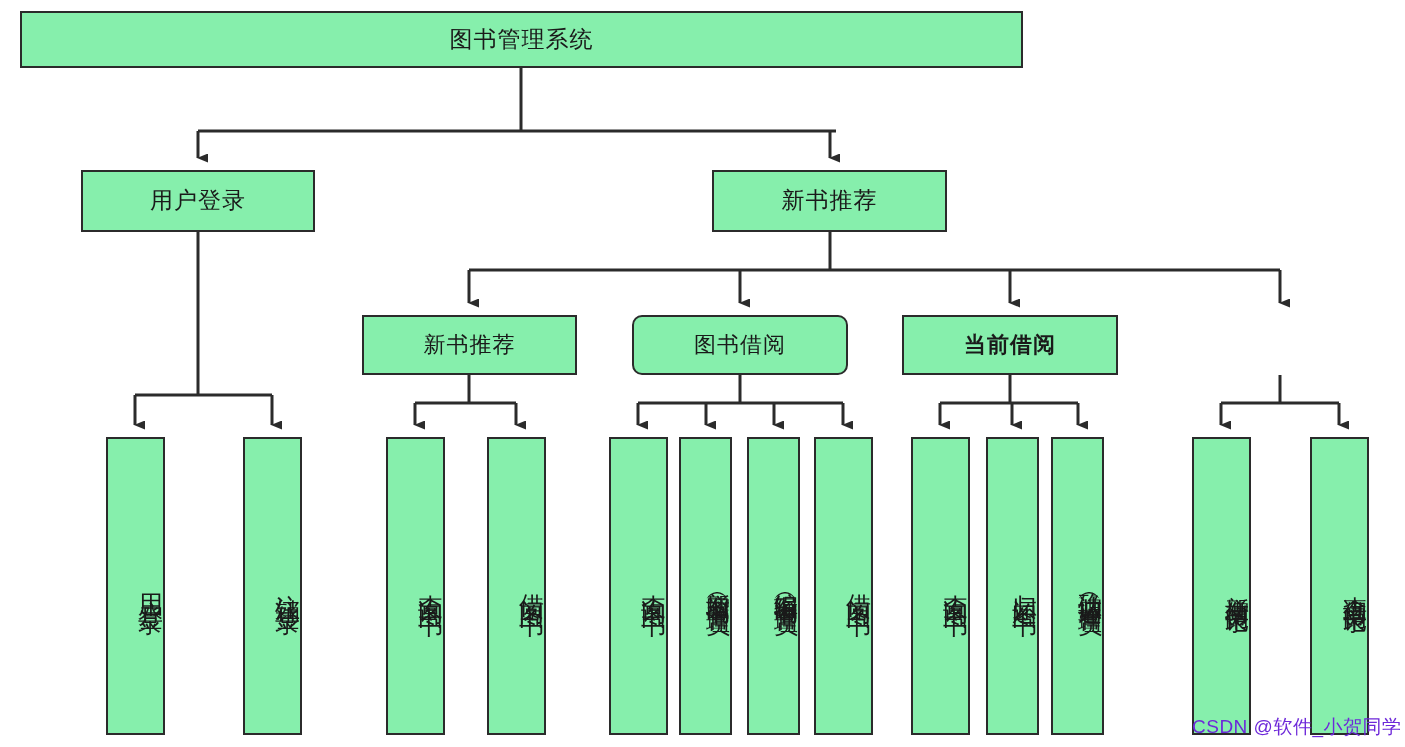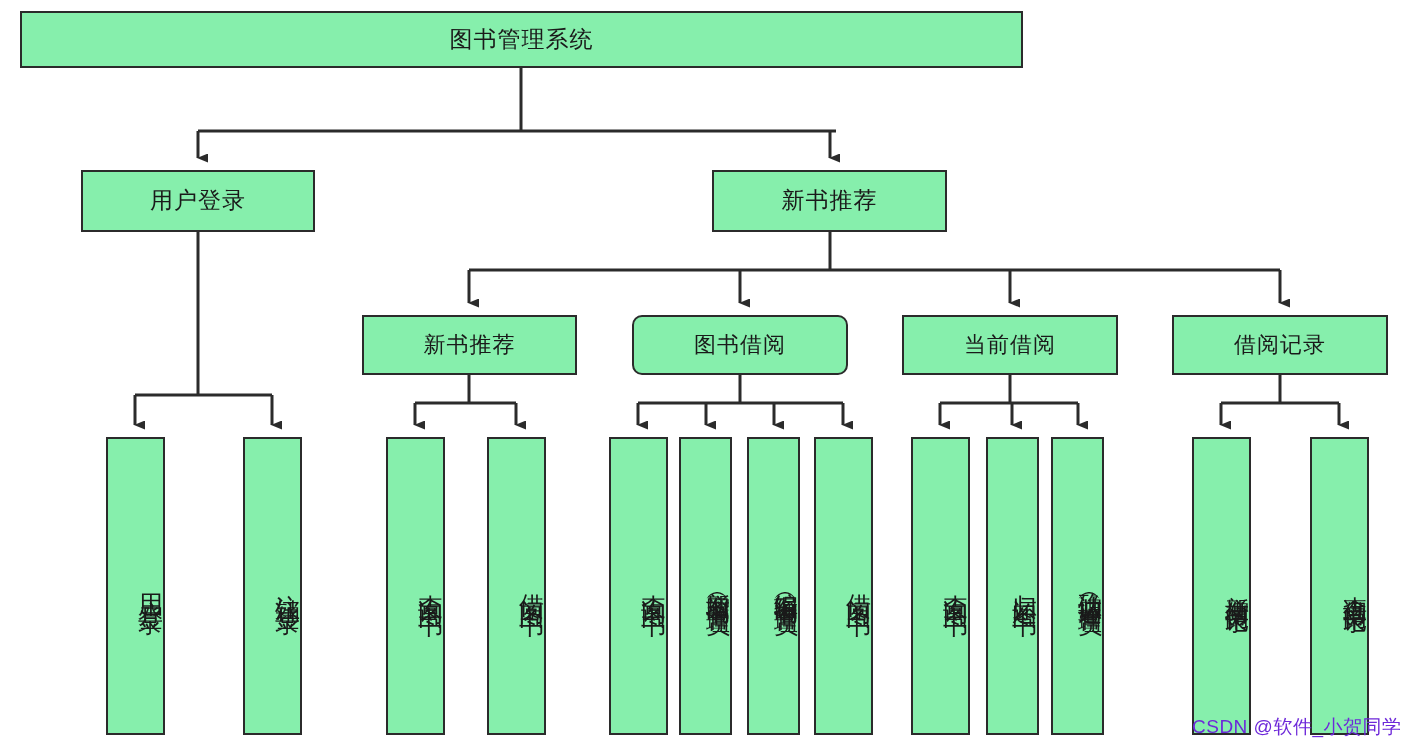--- a/index.html
+++ b/index.html
@@ -155,25 +155,22 @@
   <div class="node h" id="n-l2-1" style="left: 712px; top: 170px; width: 235px; height: 62px;">
     <span>新书推荐</span>
   </div>
 
   <div class="node h lvl3" id="n-l3-0" style="left: 362px; top: 315px; width: 215px; height: 60px;">
     <span>新书推荐</span>
   </div>
   <div class="node h lvl3" id="n-l3-1" style="left: 632px; top: 315px; width: 216px; height: 60px; border-radius: 10px;">
     <span>图书借阅</span>
   </div>
-  <div class="node h lvl3" id="n-l3-2" style="left: 902px; top: 315px; width: 216px; height: 60px;">
+  <div class="node h lvl3" id="n-l3-2" style="left: 902px; top: 315px; width: 216px; height: 60px; font-weight: bold;">
     <span>当前借阅</span>
-  </div>
-  <div class="node h lvl3" id="n-l3-3" style="left: 1172px; top: 315px; width: 216px; height: 60px;">
-    <span>借阅记录</span>
   </div>
 
   <div class="node v" id="n-lf-0" style="left: 106px; top: 437px; width: 59px; height: 298px;">
     <span class="vtxt">用户登录</span>
   </div>
   <div class="node v" id="n-lf-1" style="left: 243px; top: 437px; width: 59px; height: 298px;">
     <span class="vtxt">注销登录</span>
   </div>
   <div class="node v" id="n-lf-2" style="left: 386px; top: 437px; width: 59px; height: 298px;">
     <span class="vtxt">查询图书</span>

